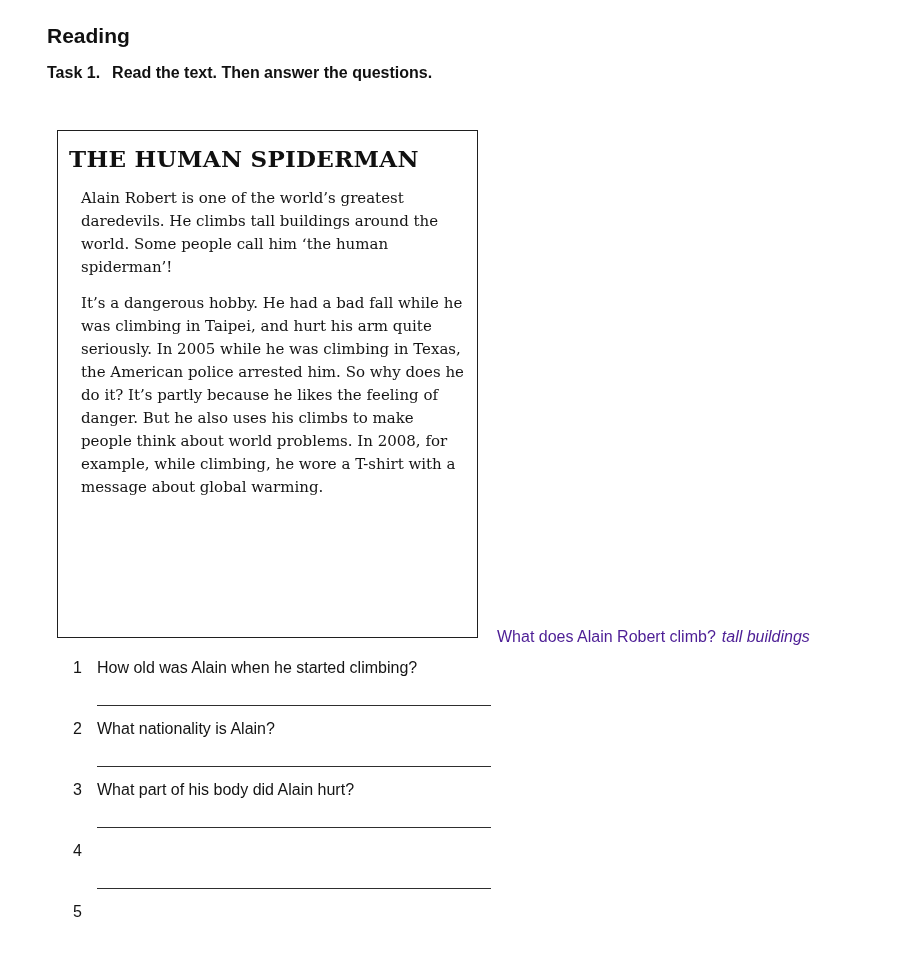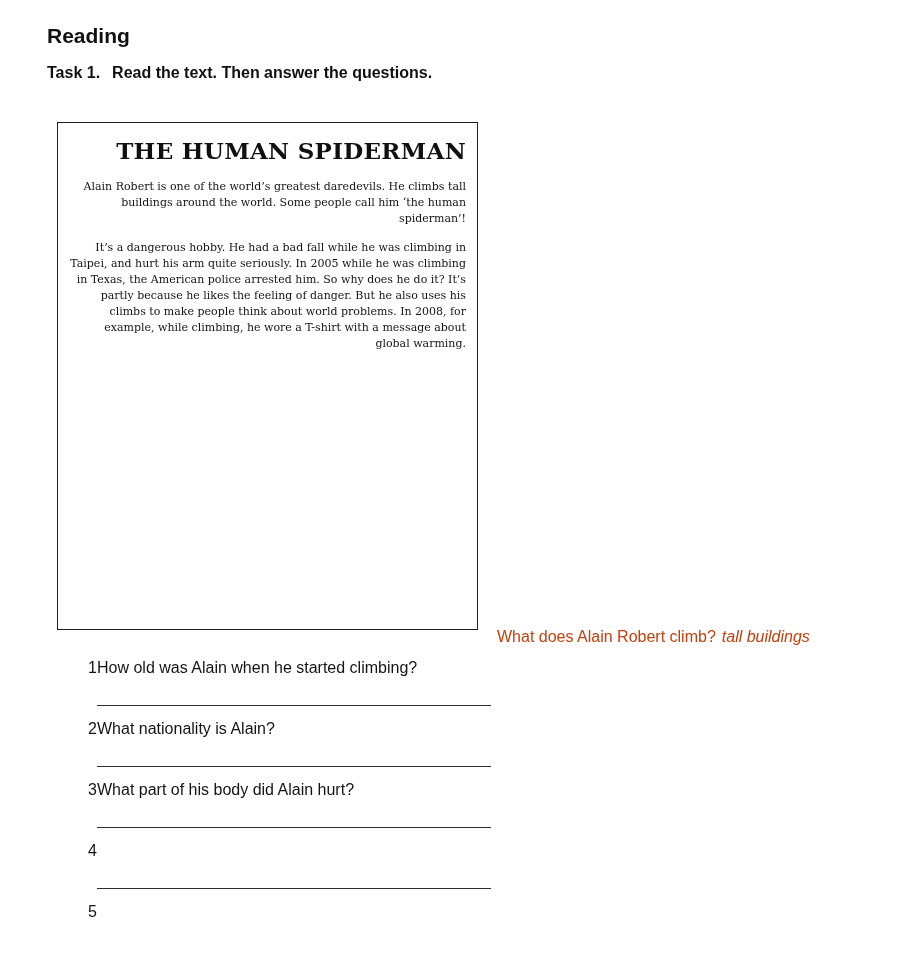--- a/index.html
+++ b/index.html
@@ -4,21 +4,20 @@
 <style>
   html, body { margin: 0; padding: 0; }
   body { background: #ffffff; }
   .page {
     position: relative;
     width: 905px;
     height: 964px;
     background: #ffffff;
     overflow: hidden;
     color: #111;
-    text-align: right;
   }
 
   
   .page-title {
     position: absolute;
     left: 47px;
     top: 24px;
     font: bold 21px "Liberation Sans", sans-serif;
     color: #111;
   }
@@ -28,49 +27,49 @@
     top: 64px;
     font: bold 16px "Liberation Sans", sans-serif;
     color: #111;
   }
   .task-line .task-label { margin-right: 12px; }
 
   
   .reading-box {
     position: absolute;
     left: 57px;
-    top: 122px;
+    top: 130px;
     width: 421px;
     height: 508px;
     box-sizing: border-box;
     border: 1.5px solid #1f1f1f;
     padding: 12px 11px 0 11px;
     background: #fff;
     font-family: "DejaVu Serif", serif;
     color: #141414;
   }
   .box-title {
     font: bold 23px "DejaVu Serif", serif;
     letter-spacing: 0.3px;
     margin: 2px 0 15px 0;
     color: #101010;
   }
   .reading-box p {
-    margin: 0 0 13px 0;
-    font-size: 11px;
-    line-height: 16px;
+    margin: 0 0 13px 12px;
+    font-size: 15px;
+    line-height: 23px;
   }
 
   
   .example {
     position: absolute;
     left: 497px;
     top: 628px;
     font: 16px "Liberation Sans", sans-serif;
-    color: #c2410c;
+    color: #4c1d95;
     white-space: nowrap;
   }
   .example .example-answer {
     font-style: italic;
     margin-left: 6px;
   }
 
   
   .questions {
     position: absolute;

